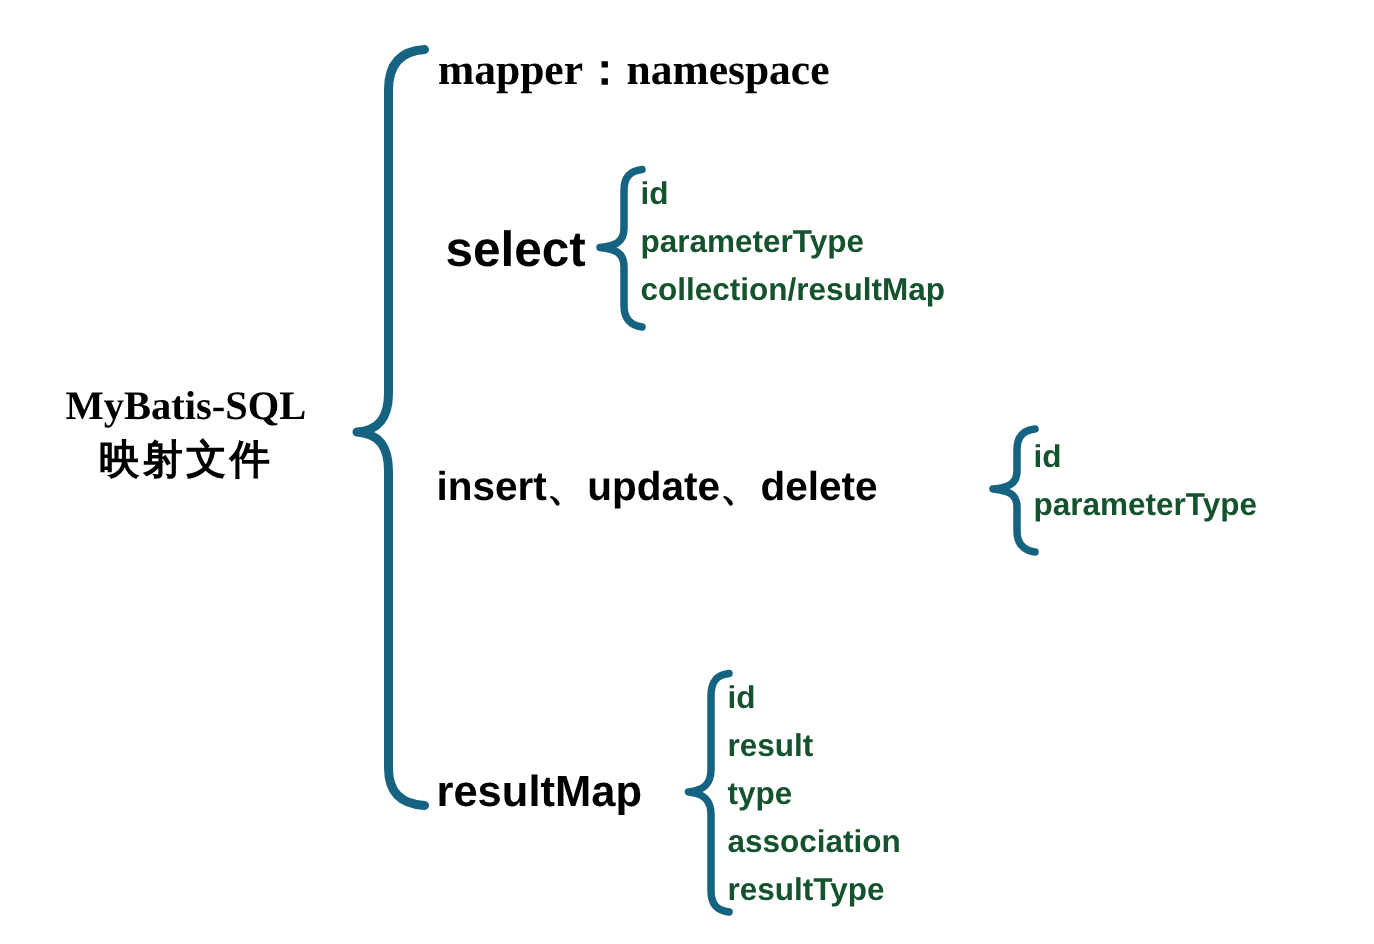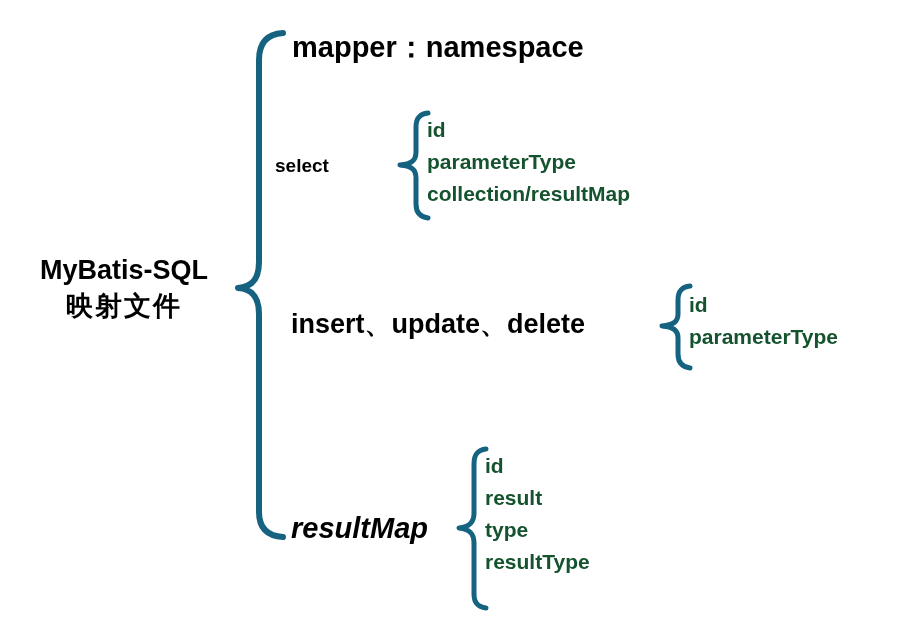--- a/index.html
+++ b/index.html
@@ -31,50 +31,51 @@
     line-height: 1.0;
   }
   
   #root-label {
     left: 10px;
     top: 252px;
     width: 228px;
     text-align: center;
     font-size: 27px;
     line-height: 36px;
+    font-family: Liberation Serif, serif;
   }
   #root-label .line2 {
     display: block;
     letter-spacing: 2px;
   }
   
   #branch-mapper {
     left: 292px;
     top: 27px;
     font-size: 29px;
     line-height: 40px;
+    font-family: Liberation Serif, serif;
   }
   #branch-select {
-    left: 275px;
+    left: 297px;
     top: 146px;
-    font-size: 19px;
+    font-size: 33px;
     line-height: 40px;
   }
   #branch-iud {
     left: 291px;
     top: 304px;
     font-size: 27px;
     line-height: 40px;
   }
   #branch-resultmap {
     left: 291px;
     top: 508px;
     font-size: 29px;
     line-height: 40px;
-    font-style: italic;
   }
   
   .leaf-list {
     position: absolute;
     color: #14532d;
     font-weight: bold;
     font-size: 21px;
     line-height: 32px;
     white-space: nowrap;
   }
@@ -144,16 +145,17 @@
 
   <div class="leaf-list" id="leaves-iud">
     <div>id</div>
     <div>parameterType</div>
   </div>
 
   <div class="leaf-list" id="leaves-resultmap">
     <div>id</div>
     <div>result</div>
     <div>type</div>
+    <div>association</div>
     <div>resultType</div>
   </div>
 
 </div>
 
 </body></html>

